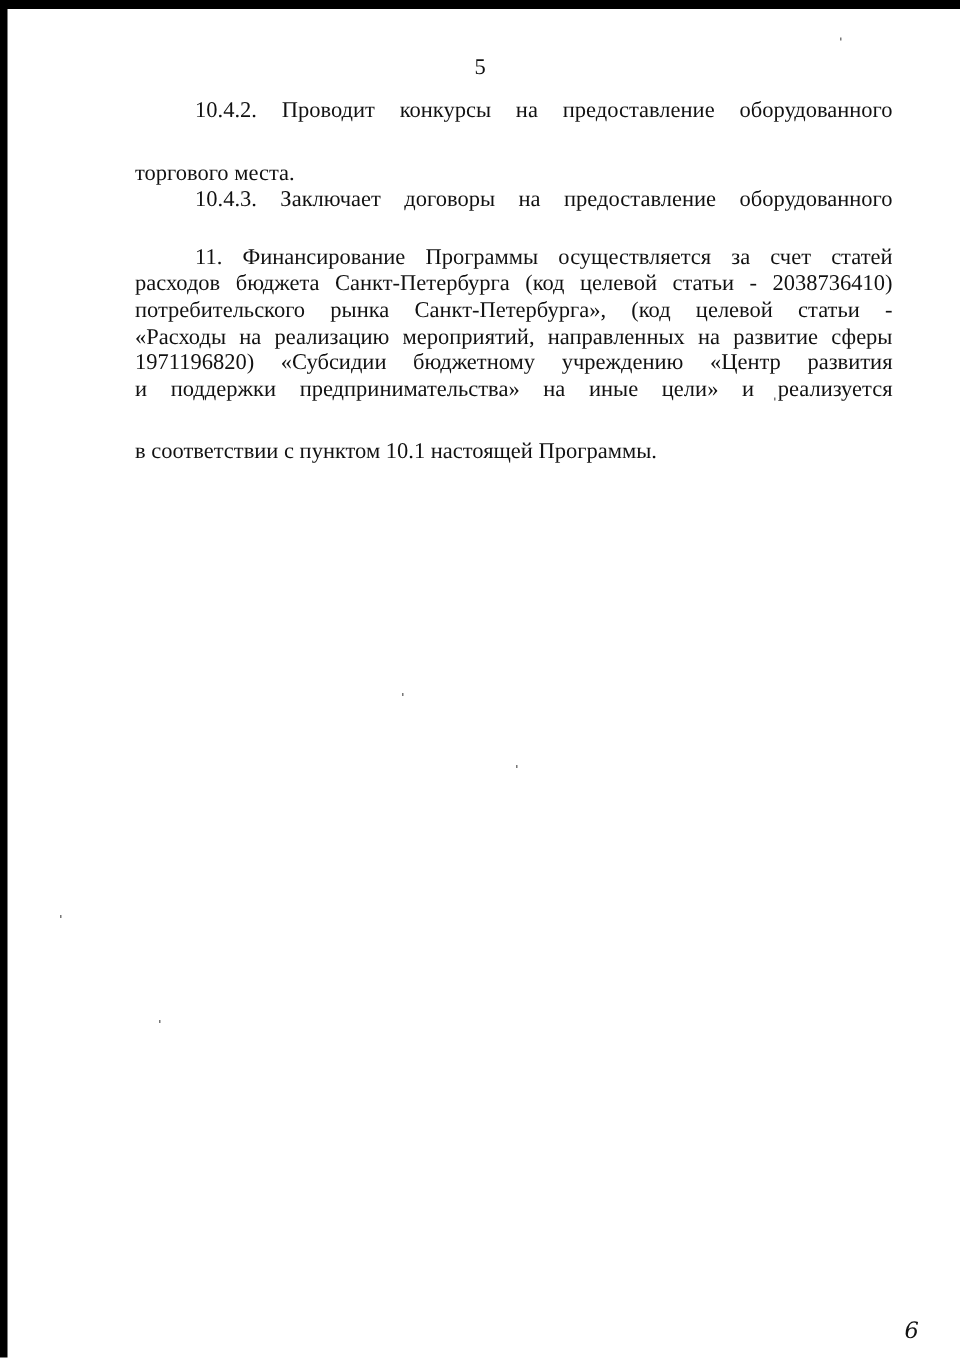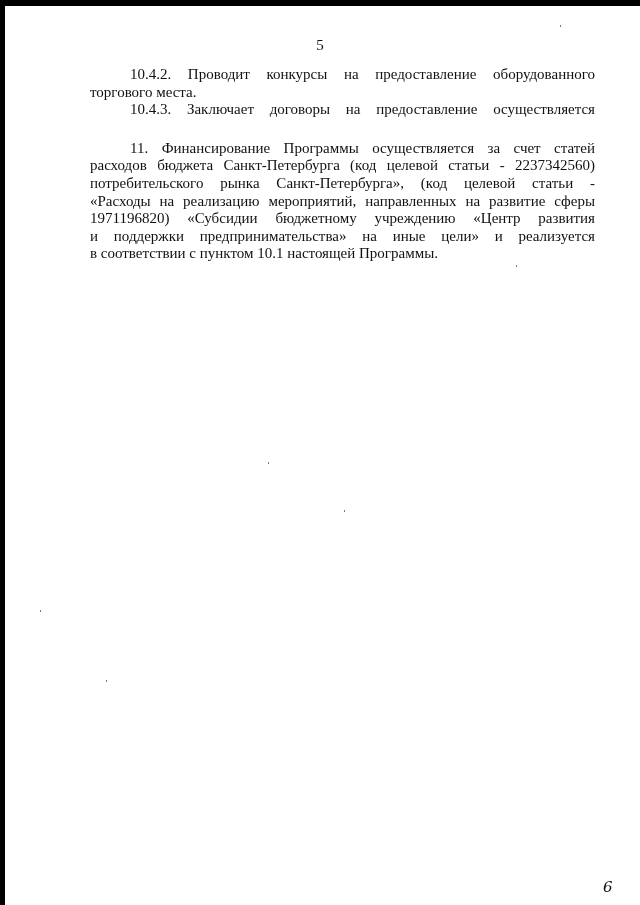--- a/index.html
+++ b/index.html
@@ -5,41 +5,41 @@
     html, body { margin: 0; padding: 0; }
     body {
       width: 640px; height: 905px; background: #ffffff; position: relative; overflow: hidden;
       font-family: "Liberation Serif", serif; color: #111;
     }
     .border-top { position: absolute; left: 0; top: 0; width: 640px; height: 6px; background: #000; }
     .border-left { position: absolute; left: 0; top: 0; width: 5px; height: 905px; background: #000; }
     .page-number { position: absolute; left: 0; width: 640px; top: 37px; text-align: center; font-size: 15px; }
     .body-text { position: absolute; left: 90px; top: 66px; width: 505px; font-size: 15px; line-height: 17.6px; }
     .line { display: block; text-align: justify; text-align-last: justify; white-space: nowrap; }
-    .line.last { text-align-last: left; }
+    .line.last { text-align-last: left; margin-top: 24px; }
     .handwritten { position: absolute; left: 603px; top: 878px; font-size: 15px; font-style: italic; font-family: "DejaVu Serif", serif; }
     .speck { position: absolute; width: 1px; height: 2px; background: #777; }
   </style>
 </head>
 <body>
 
 <div class="border-top"></div>
 <div class="border-left"></div>
 
 <div class="page-number">5</div>
 
 <div class="body-text">
 
   <span class="line" style="padding-left:40px;">10.4.2. Проводит конкурсы на предоставление оборудованного</span>
   <span class="line last">торгового места.</span>
 
-  <span class="line" style="padding-left:40px;">10.4.3. Заключает договоры на предоставление осуществляется</span>
+  <span class="line" style="padding-left:40px;">10.4.3. Заключает договоры на предоставление оборудованного</span>
 
   <span class="line" style="padding-left:40px;margin-top:21px;">11. Финансирование Программы осуществляется за счет статей</span>
-  <span class="line">расходов бюджета Санкт-Петербурга (код целевой статьи - 2237342560)</span>
+  <span class="line">расходов бюджета Санкт-Петербурга (код целевой статьи - 2038736410)</span>
   <span class="line">потребительского рынка Санкт-Петербурга», (код целевой статьи -</span>
   <span class="line">«Расходы на реализацию мероприятий, направленных на развитие сферы</span>
   <span class="line">1971196820) «Субсидии бюджетному учреждению «Центр развития</span>
   <span class="line">и поддержки предпринимательства» на иные цели» и реализуется</span>
   <span class="line last">в соответствии с пунктом 10.1 настоящей Программы.</span>
 </div>
 
 <div class="handwritten">6</div>
 
 <div class="speck" style="left:560px; top:25px;"></div>

